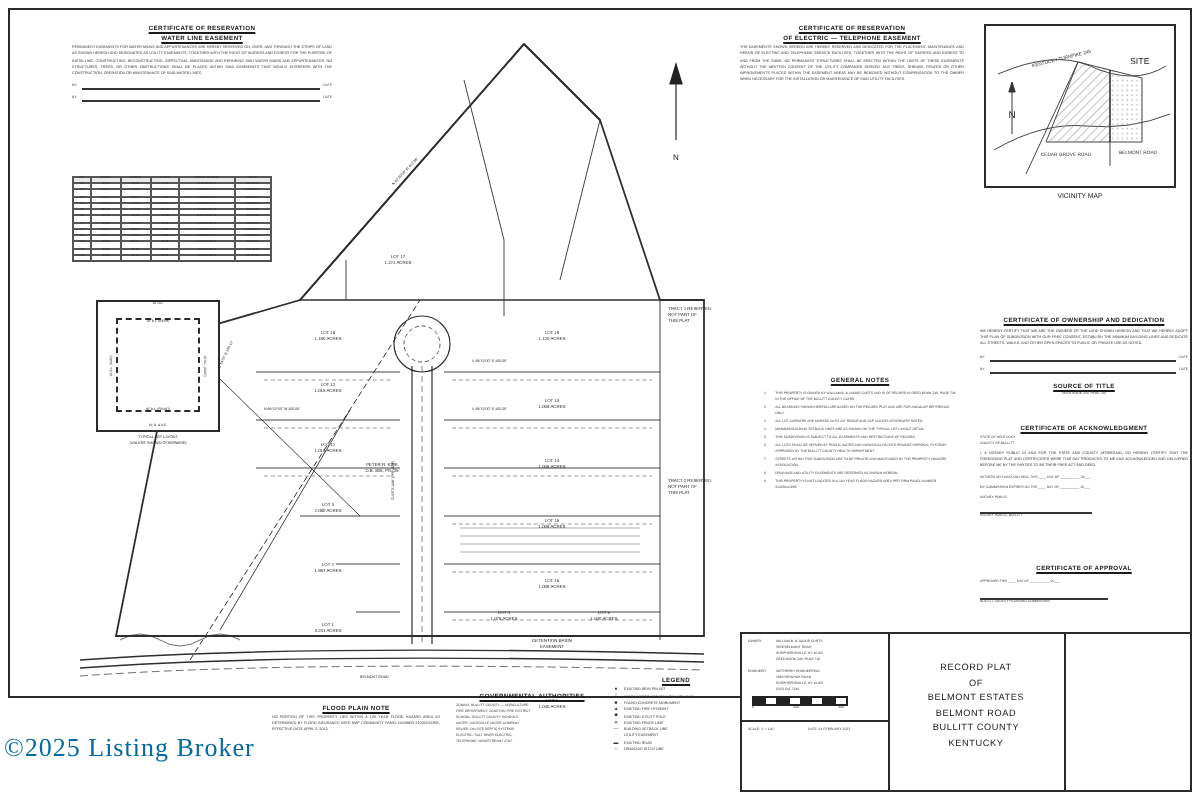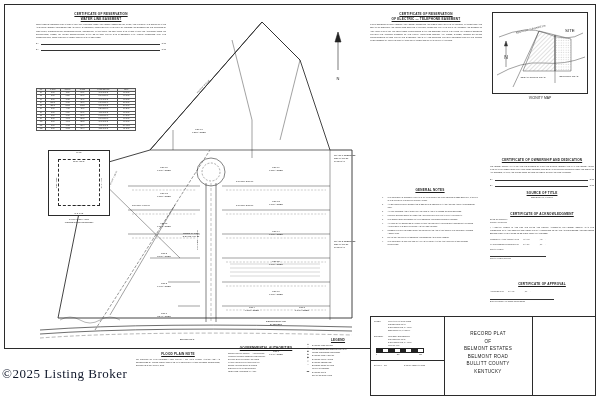--- a/index.html
+++ b/index.html
@@ -16,21 +16,21 @@
   .tiny{font-size:1.7px;line-height:1.75;color:#3a3a3a;}
   .sigline{border-bottom:0.7px solid #333;height:0;}
 
   
   #map{position:absolute;left:0;top:0;width:600px;height:400px;}
   .lotlbl{font-size:2.2px;text-align:center;line-height:1.35;color:#222;}
   .dimlbl{font-size:1.8px;color:#222;}
 
   .blkline{position:absolute;background:#2b2b2b;}
 
-  .wm{position:absolute;font-size:13px;color:#0f172a;letter-spacing:.5px;
+  .wm{position:absolute;font-size:13px;color:#0369a1;letter-spacing:.5px;
       font-family:"Liberation Serif",serif;white-space:nowrap;}
 
   .note-num{display:flex;gap:1.6px;margin-bottom:1.1px;}
   .note-num span:first-child{flex:0 0 4px;}
 
   .leg-row{display:flex;align-items:center;gap:2px;margin-bottom:.9px;
            font-size:1.8px;color:#333;}
   .leg-sym{flex:0 0 4px;text-align:center;font-size:2.4px;line-height:1;}
 
   table.curve{border-collapse:collapse;width:100%;}

